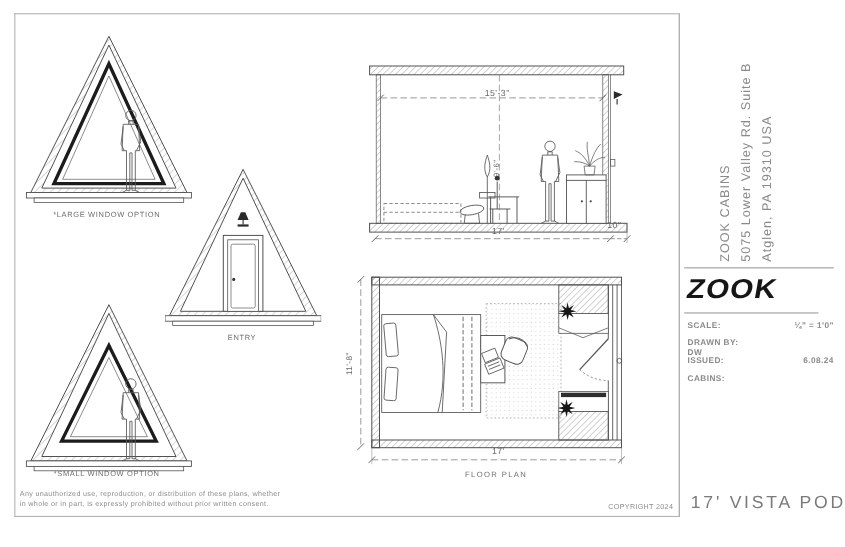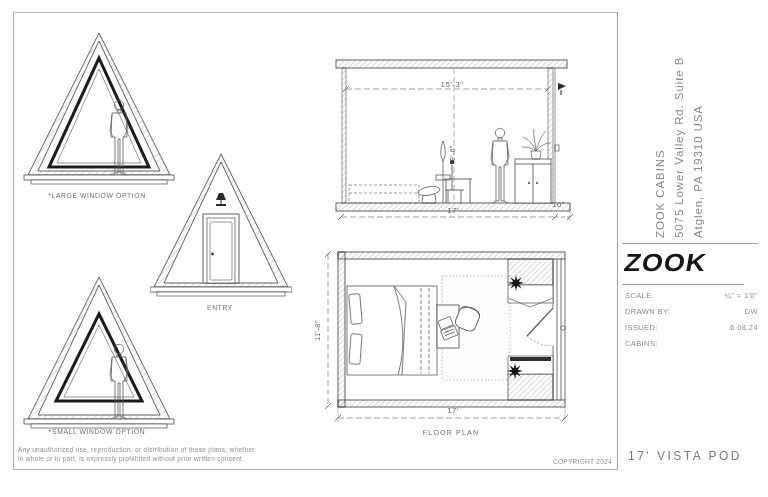--- a/index.html
+++ b/index.html
@@ -9,22 +9,22 @@
   .abs { position:absolute; }
   .frame { border:1px solid #b3b3b3; border-right:none; }
   .vline { width:1px; background:#9c9c9c; }
   .hline { height:1px; background:#9c9c9c; }
   .lbl { font-size:6.8px; color:#6e6e6e; letter-spacing:0.6px; text-align:center; white-space:nowrap; }
   .dim { font-size:8px; color:#696969; letter-spacing:0.4px; white-space:nowrap; text-align:center; }
   .rot { transform:rotate(-90deg); transform-origin:0 0; }
   .addr { font-size:11.5px; line-height:19px; color:#8a8a8a; letter-spacing:0.9px; white-space:nowrap; }
   .logo { font-size:27px; font-weight:bold; color:#161616; letter-spacing:1px;
           transform:skewX(-10deg) scaleY(0.92); transform-origin:0 0; }
-  .tb-row { display:flex; justify-content:space-between; font-size:7.5px; color:#8a8a8a; letter-spacing:0.4px; }
-  .sheet-title { font-size:12px; color:#7a7a7a; letter-spacing:2.5px; white-space:nowrap; }
+  .tb-row { display:flex; justify-content:space-between; font-size:7.5px; color:#8a8a8a; letter-spacing:0.4px;font-weight:bold; }
+  .sheet-title { font-size:16px; color:#7a7a7a; letter-spacing:2.5px; white-space:nowrap; }
   .fineprint { font-size:6.5px; color:#8d8d8d; letter-spacing:0.3px; white-space:nowrap; }
   svg { display:block; }
 </style>
 </head>
 <body>
 
 <div class="page">
 
   <div class="abs frame" style="left:13px; top:12px; width:604px; height:458px;"></div>
   <div class="abs vline" style="left:617px; top:12px; height:458px;"></div>
@@ -240,21 +240,21 @@
   </div>
 
   <div class="abs hline" style="left:622px; top:243px; width:136px;"></div>
   <div class="abs logo" style="left:627px; top:249px;">ZOOK</div>
   <div class="abs hline" style="left:622px; top:284px; width:122px;"></div>
 
   <div class="abs tb-row" style="left:625px; top:291px; width:133px;">
     <span>SCALE:</span>
     <span>¼" = 1'0"</span>
   </div>
-  <div class="abs tb-row" style="left:625px; top:307px; width:133px;">
+  <div class="abs tb-row" style="left:625px; top:307px; width:133px;flex-direction:column;">
     <span>DRAWN BY:</span>
     <span>DW</span>
   </div>
   <div class="abs tb-row" style="left:625px; top:323px; width:133px;">
     <span>ISSUED:</span>
     <span>6.08.24</span>
   </div>
   <div class="abs tb-row" style="left:625px; top:339px; width:133px;">
     <span>CABINS:</span>
     <span></span>

